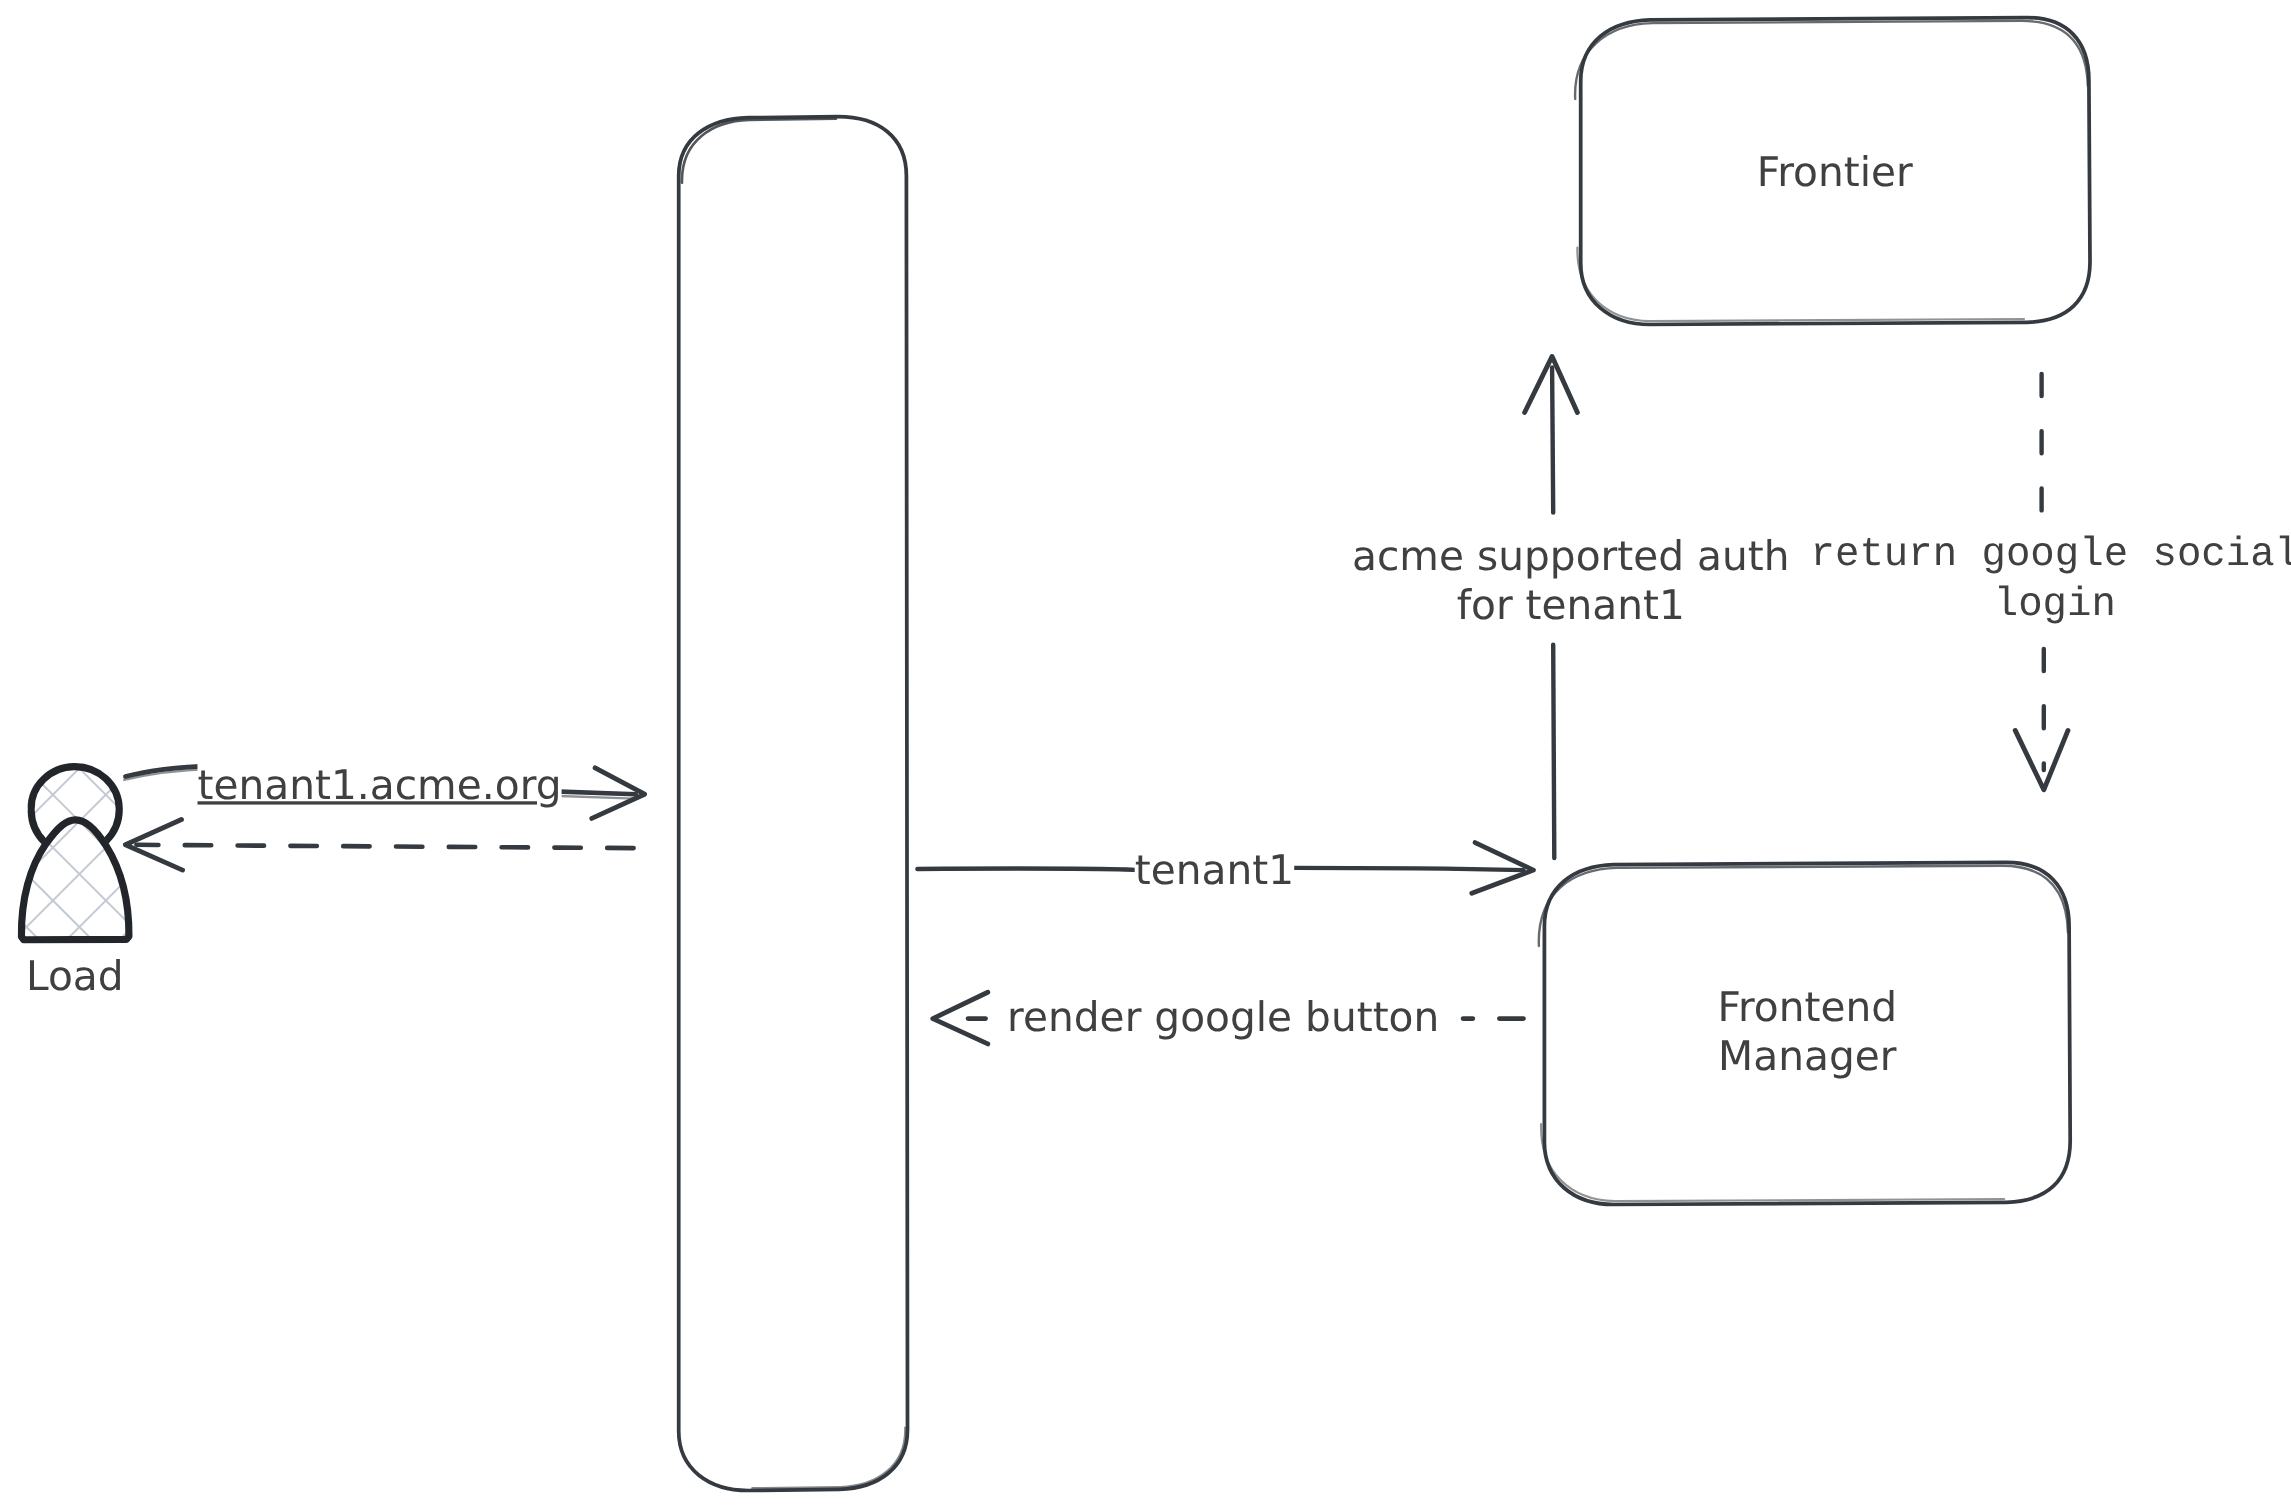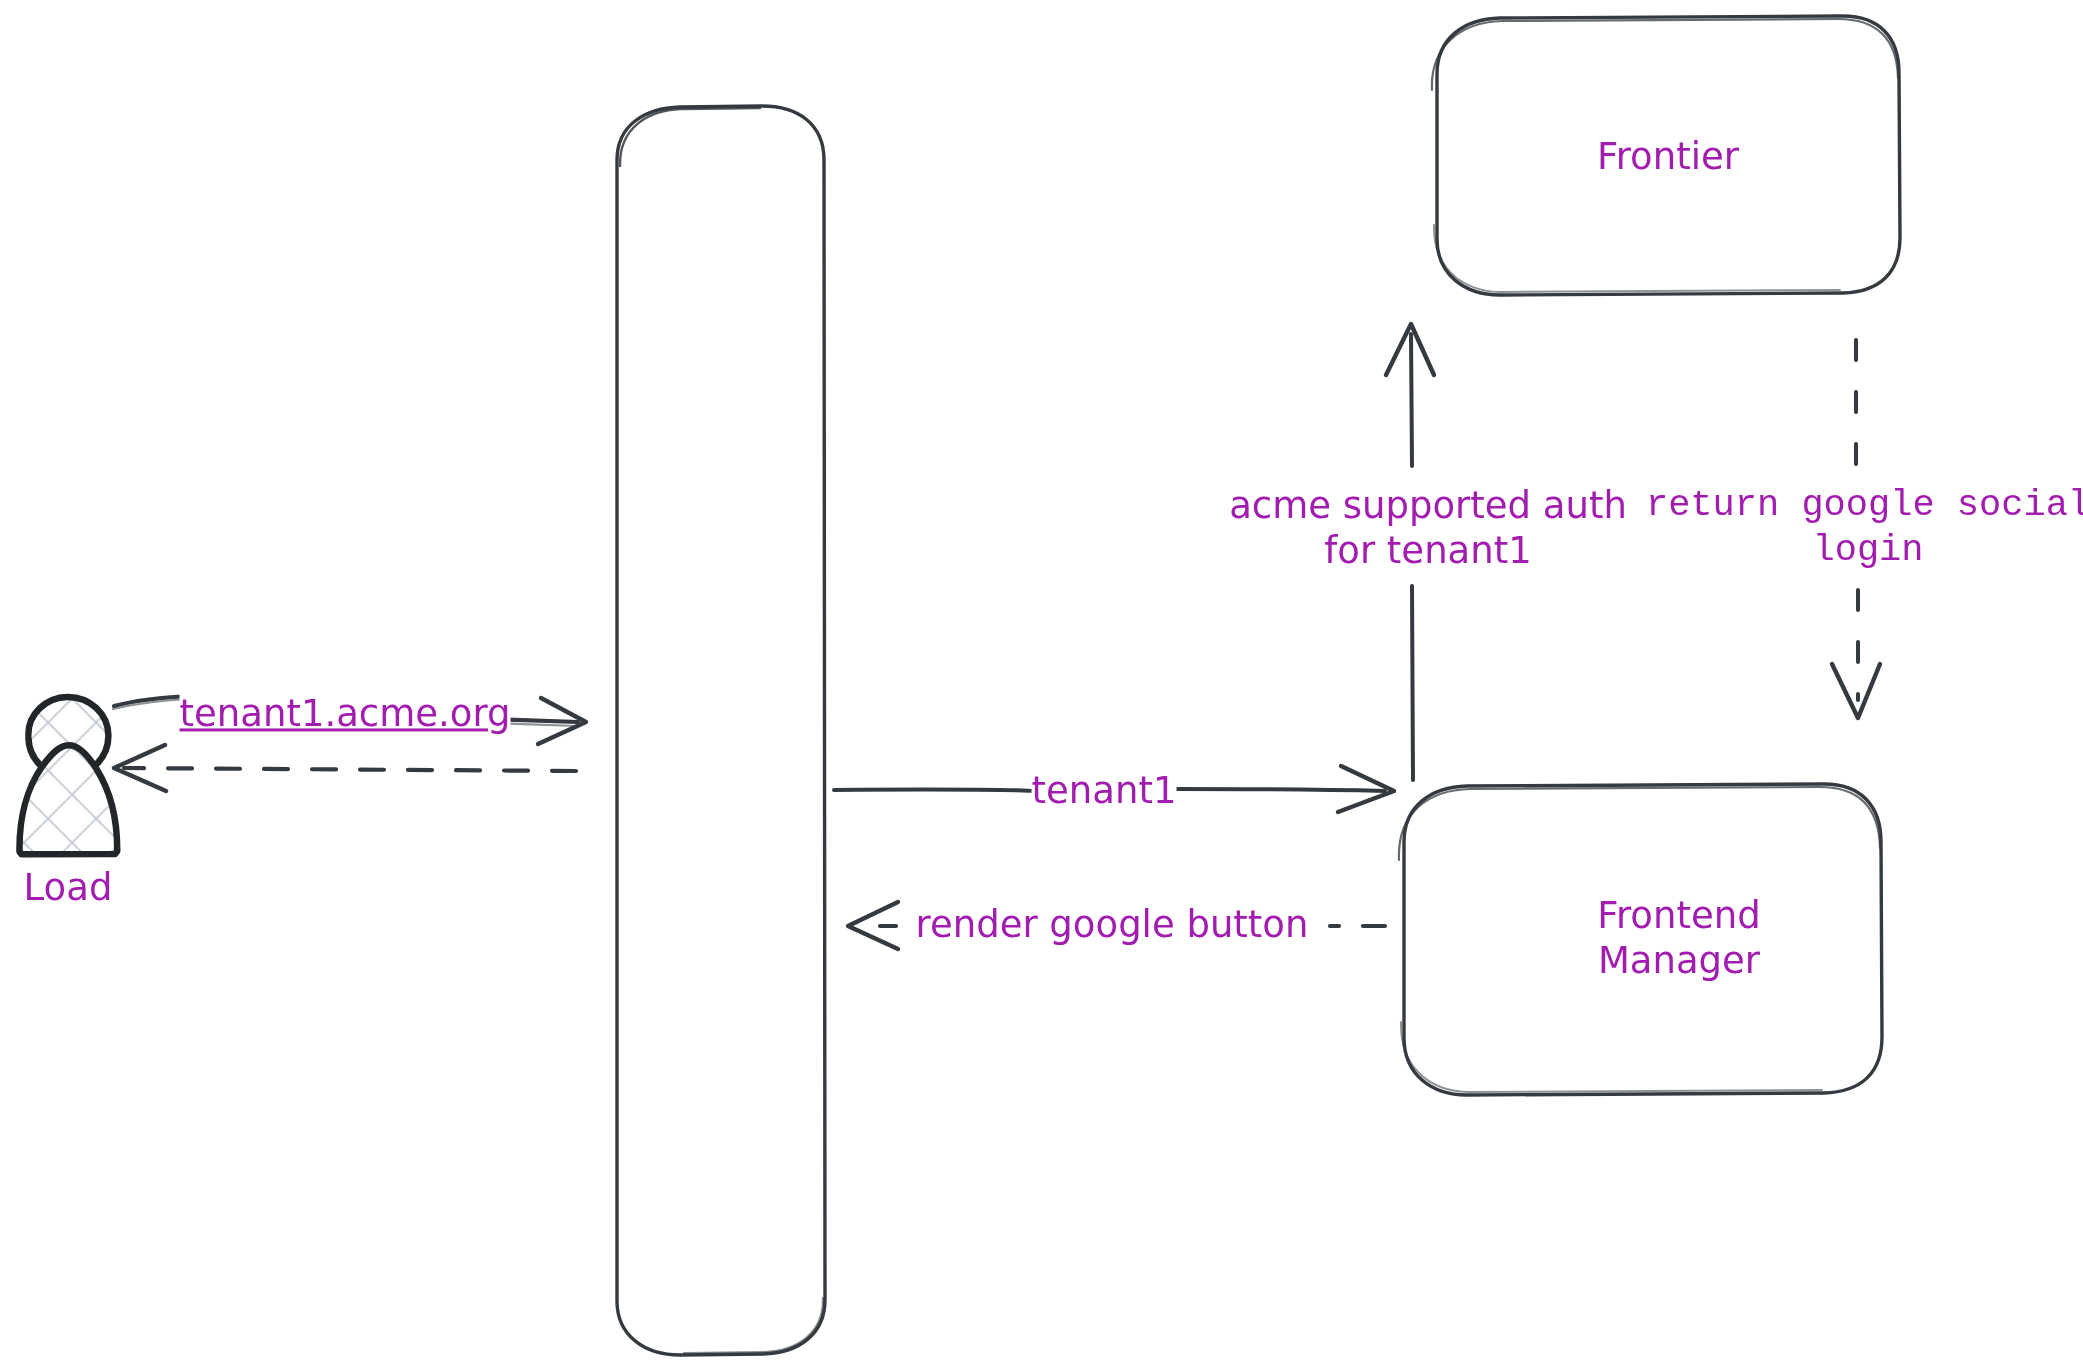--- a/index.html
+++ b/index.html
@@ -23,21 +23,21 @@
     position: absolute;
     top: 0;
     left: 0;
     width: 2083px;
     height: 1372px;
   }
   .node-label,
   .edge-label,
   .actor-label {
     position: absolute;
-    color: #a21caf;
+    color: #404040;
     font-family: "DejaVu Sans", sans-serif;
     text-align: center;
     line-height: 1.22;
     white-space: pre;
     pointer-events: none;
   }
   .node-label {
     font-size: 37px;
   }
   .edge-label {
@@ -145,21 +145,21 @@
       <path d="M1832 664 L 1858 718 L 1880 664" fill="none" stroke="#343a40" stroke-width="4.4" stroke-linecap="round" stroke-linejoin="round"></path>
     </g>
 
   </svg>
 
   <div class="actor-label lbl-center" style="left:68px; top:888px;">Load</div>
 
 
   <div class="node-label lbl-center" style="left:1668px; top:157px;">Frontier</div>
 
-  <div class="node-label lbl-center" style="left:1643px; top:938px;margin-left:36px;">Frontend
+  <div class="node-label lbl-center" style="left:1643px; top:938px;">Frontend
 Manager</div>
 
   <div class="edge-label lbl-center on-white" style="left:345px; top:714px;text-decoration:underline;">tenant1.acme.org</div>
 
   <div class="edge-label lbl-center on-white" style="left:1104px; top:791px;">tenant1</div>
 
   <div class="edge-label lbl-center on-white" style="left:1112px; top:925px;">render google button</div>
 
   <div class="edge-label lbl-center on-white" style="left:1428px; top:528px;">acme supported auth
 for tenant1</div>

